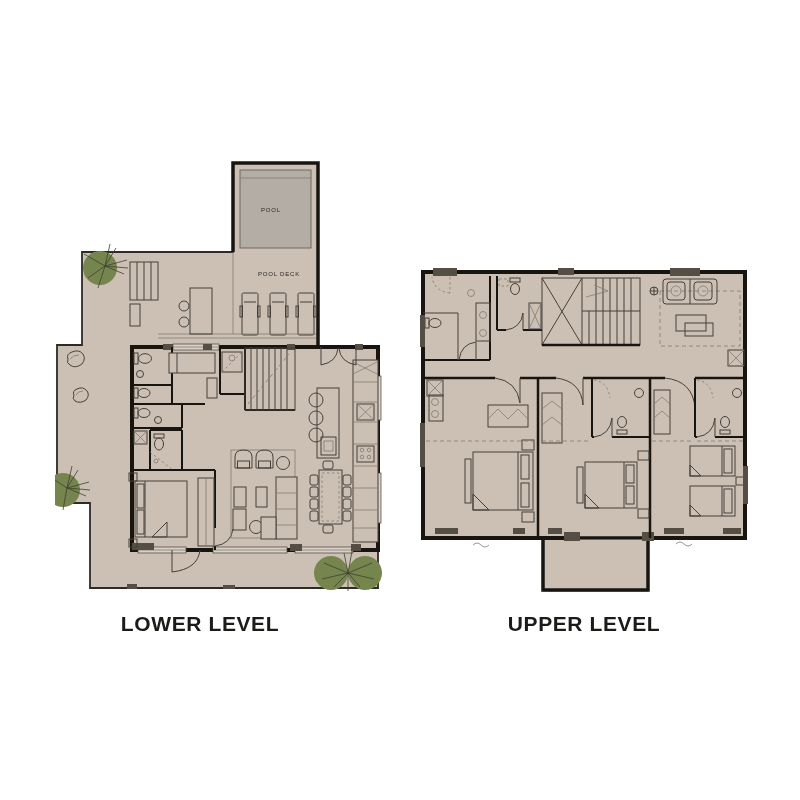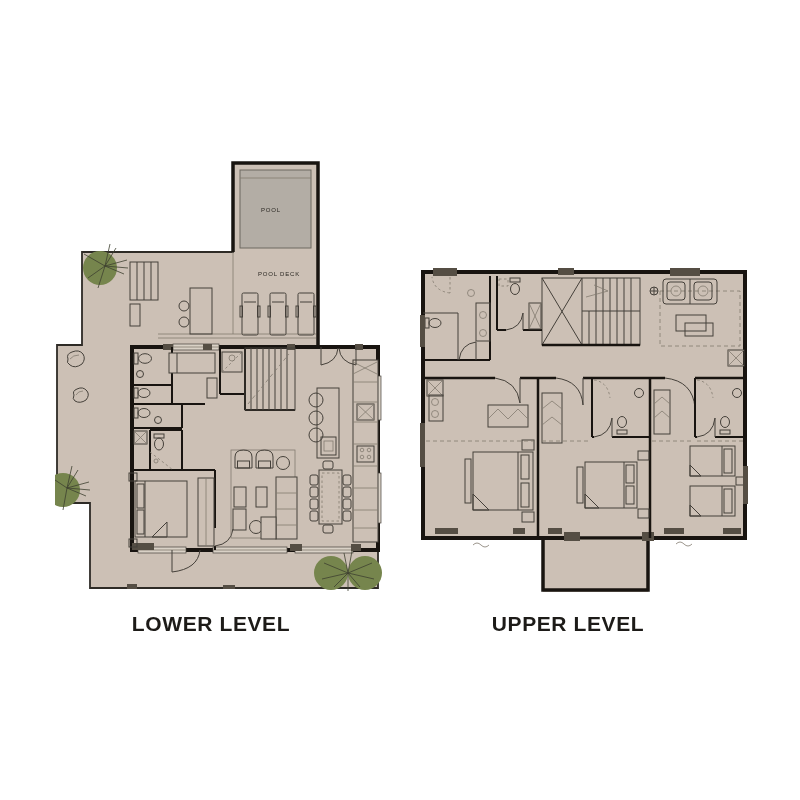--- a/index.html
+++ b/index.html
@@ -432,15 +432,15 @@
       <rect class="dark" x="130" y="265" width="14" height="6"></rect>
         <rect class="dark" x="246" y="265" width="20" height="6"></rect>
       <rect class="dark" x="305" y="265" width="18" height="6"></rect>
     </g>
     <g>
       <path class="thin2" d="M55 282 q4 -4 8 0 q4 4 8 0"></path>
       <path class="thin2" d="M258 281 q4 -4 8 0 q4 4 8 0"></path>
     </g>
   </svg>
 
-  <div class="caption" style="left:211px;top:612px">LOWER LEVEL</div>
-  <div class="caption" style="left:568px;top:612px">UPPER LEVEL</div>
+  <div class="caption" style="left:200px;top:612px">LOWER LEVEL</div>
+  <div class="caption" style="left:584px;top:612px">UPPER LEVEL</div>
 </div>
 
 </body></html>

